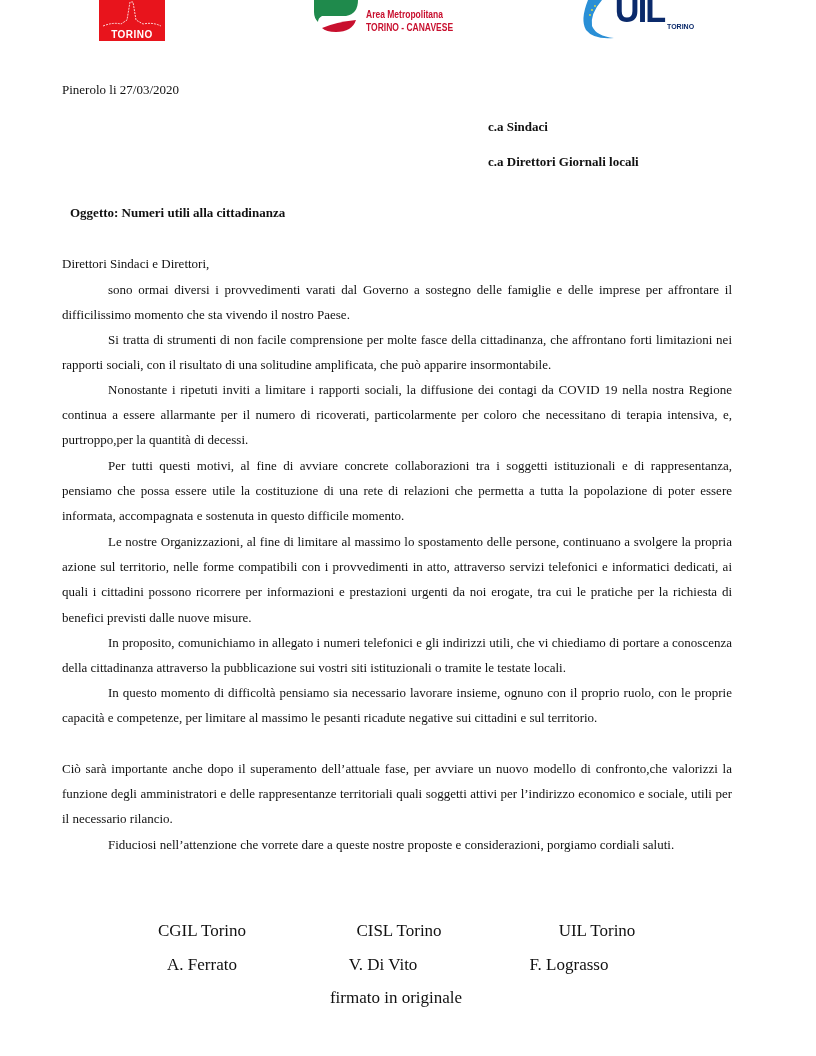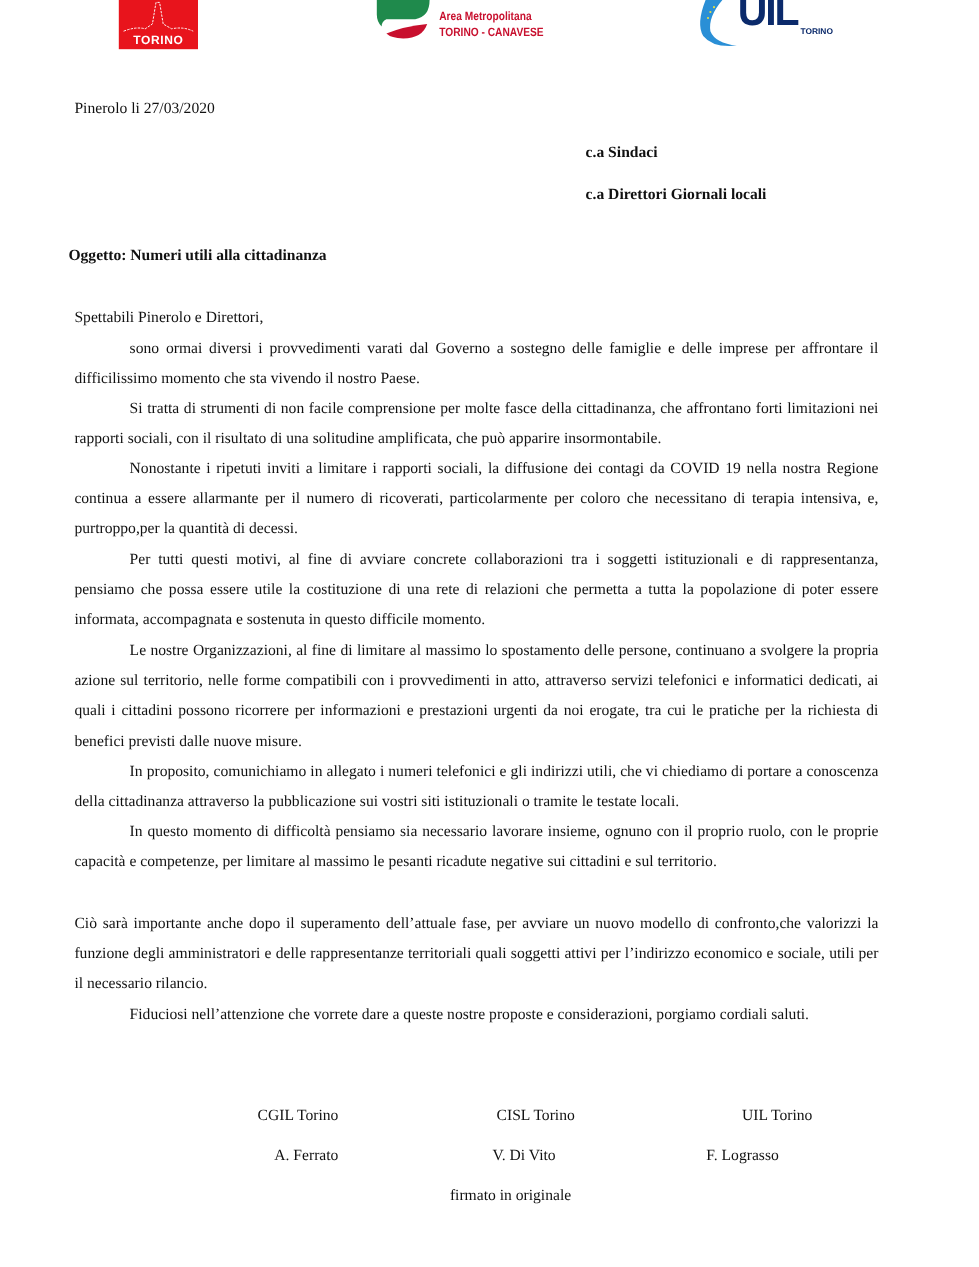--- a/index.html
+++ b/index.html
@@ -17,21 +17,21 @@
   #logo-cisl .t2 { top:22px; }
   #logo-uil { left:580px; top:0; width:110px; height:40px; }
   #logo-uil .big { position:absolute; left:32px; top:-12px; color:#0b2a6b; font-family:"Liberation Sans", sans-serif;
         font-weight:bold; font-size:38px; letter-spacing:-2px; transform:scaleX(0.9); }
   #logo-uil .small { position:absolute; left:87px; top:23px; color:#0b2a6b; font-family:"Liberation Sans", sans-serif;
         font-weight:bold; font-size:7px; }
   .txt { position:absolute; font-size:13px; white-space:nowrap; }
   .bold { font-weight:bold;text-align:right; }
   .para { position:absolute; left:62px; width:670px; font-size:13px; line-height:25.2px; text-align:justify; }
   .para .indent { display:inline-block; width:46px; }
-  .center { position:absolute; font-size:13px; text-align:right; width:160px; }
+  .center { position:absolute; font-size:17px; text-align:center; width:160px; }
 </style>
 </head>
 <body>
 
 <div class="logo" id="logo-cgil">
   <svg width="66" height="41">
     <path d="M4 26 Q14 22 22 24 L28 20 L31 2 L34 2 L37 20 L44 24 Q54 22 62 26" fill="none" stroke="#fff" stroke-width="0.8" stroke-dasharray="2,1"></path>
   </svg>
   <span class="lbl">TORINO</span>
 </div>
@@ -52,22 +52,22 @@
       <circle cx="10" cy="15" r="0.9" fill="#e8e040"></circle>
       <circle cx="15" cy="6" r="0.9" fill="#e8e040"></circle>
   </svg>
   <span class="big">UIL</span>
   <span class="small">TORINO</span>
 </div>
 
 <div class="txt" style="left:62px;top:82px;">Pinerolo li 27/03/2020</div>
 <div class="txt bold" style="left:488px;top:119px;">c.a Sindaci</div>
 <div class="txt bold" style="left:488px;top:154px;">c.a Direttori Giornali locali</div>
-<div class="txt bold" style="left:57px;top:205px;">Oggetto: Numeri utili alla cittadinanza</div>
-<div class="txt" style="left:62px;top:256px;">Spettabili Pinerolo e Direttori,</div>
+<div class="txt bold" style="left:70px;top:205px;">Oggetto: Numeri utili alla cittadinanza</div>
+<div class="txt" style="left:62px;top:256px;">Direttori Sindaci e Direttori,</div>
 
 <div class="para" style="top:277px;"><span class="indent"></span><span>sono ormai diversi i provvedimenti varati dal Governo a sostegno delle famiglie e delle imprese per affrontare il difficilissimo momento che sta vivendo il nostro Paese.</span></div>
 <div class="para" style="top:327px;"><span class="indent"></span><span>Si tratta di strumenti di non facile comprensione per molte fasce della cittadinanza, che affrontano forti limitazioni nei rapporti sociali, con il risultato di una solitudine amplificata, che può apparire insormontabile.</span></div>
 <div class="para" style="top:377px;"><span class="indent"></span><span>Nonostante i ripetuti inviti a limitare i rapporti sociali,  la diffusione dei contagi da  COVID 19 nella nostra Regione continua a essere allarmante per il numero di ricoverati, particolarmente per coloro che necessitano di terapia intensiva, e, purtroppo,per la quantità di decessi.</span></div>
 <div class="para" style="top:453px;"><span class="indent"></span><span>Per tutti questi motivi, al fine di avviare concrete collaborazioni tra i soggetti istituzionali e di rappresentanza, pensiamo che possa essere utile la costituzione di una rete di relazioni che permetta a tutta la popolazione di poter essere informata, accompagnata e sostenuta in questo difficile momento.</span></div>
 <div class="para" style="top:529px;"><span class="indent"></span><span>Le nostre Organizzazioni, al fine di limitare al massimo lo spostamento delle persone, continuano a svolgere la propria azione sul territorio, nelle forme compatibili con i provvedimenti in atto, attraverso servizi telefonici e informatici dedicati, ai quali i cittadini possono ricorrere per informazioni e prestazioni urgenti da noi erogate, tra cui le pratiche per la richiesta di benefici previsti dalle nuove misure.</span></div>
 <div class="para" style="top:630px;"><span class="indent"></span><span>In proposito, comunichiamo in allegato i numeri telefonici e gli indirizzi utili, che vi chiediamo di portare a conoscenza della cittadinanza attraverso la pubblicazione sui vostri siti istituzionali o tramite le testate locali.</span></div>
 <div class="para" style="top:680px;"><span class="indent"></span><span>In questo momento di difficoltà pensiamo sia necessario lavorare insieme, ognuno con il proprio ruolo, con le proprie capacità e competenze, per limitare al massimo le pesanti ricadute negative sui cittadini e sul territorio.</span></div>
 <div class="para" style="top:756px;"><span>Ciò sarà importante anche dopo il superamento dell’attuale fase, per avviare un nuovo modello di confronto,che valorizzi la funzione degli amministratori e delle rappresentanze territoriali quali soggetti attivi per l’indirizzo economico e sociale, utili per il necessario rilancio.</span></div>
 <div class="para" style="top:832px;"><span class="indent"></span><span>Fiduciosi nell’attenzione che vorrete dare a queste nostre proposte e considerazioni, porgiamo cordiali saluti.</span></div>

